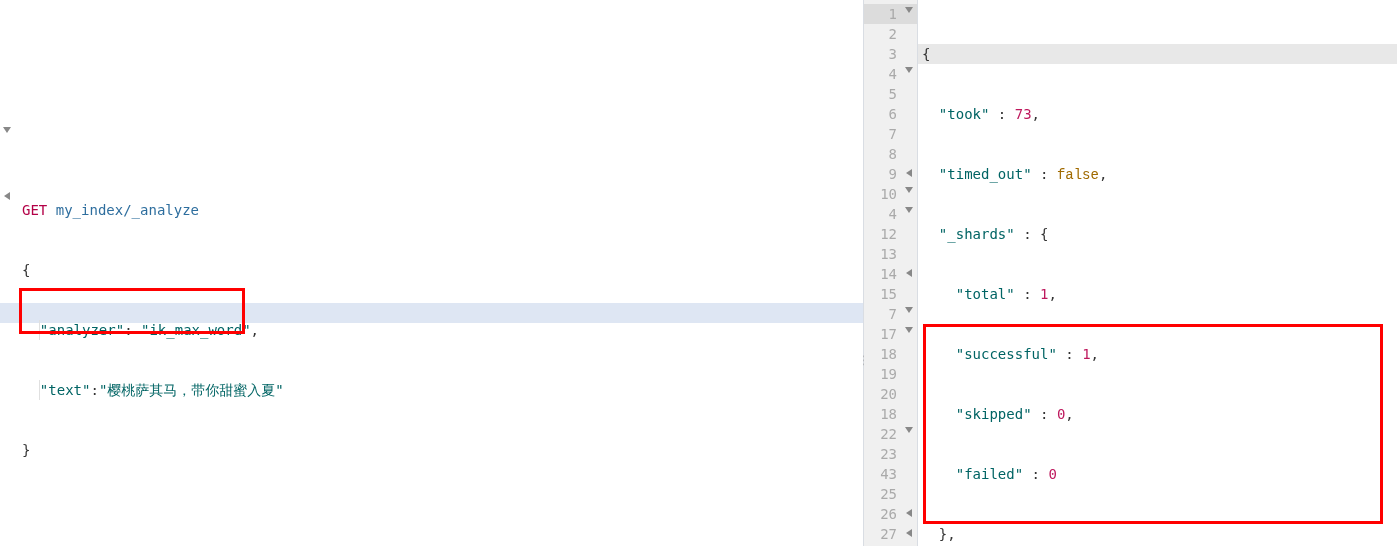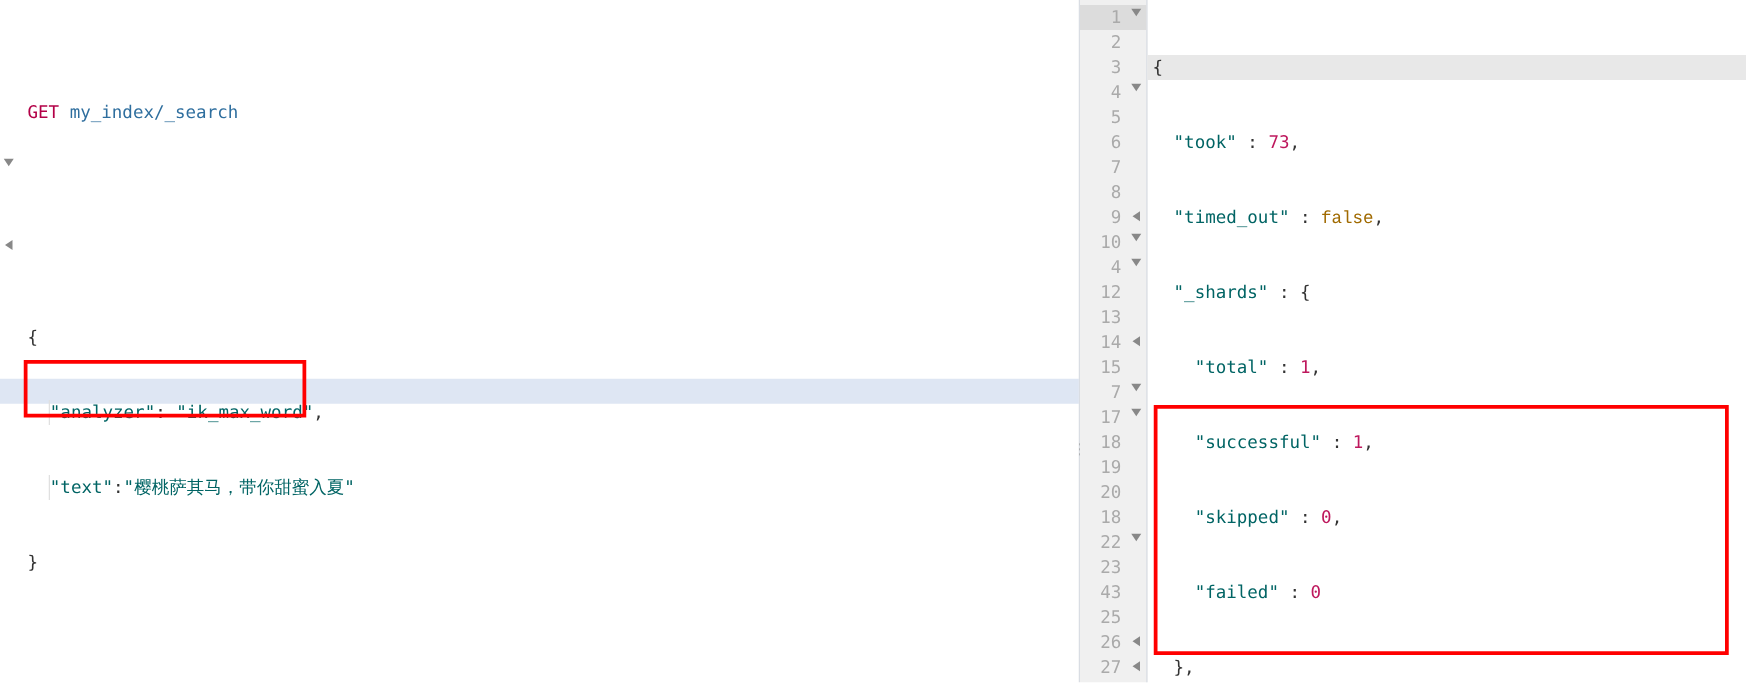--- a/index.html
+++ b/index.html
@@ -54,23 +54,23 @@
       <div style="height:20px"></div>
       <div style="height:20px"></div>
       <div class="fold"></div>
       <div style="height:6px"></div>
       <div style="height:20px"></div>
       <div style="height:20px"></div>
       <div class="foldc"></div>
     </div>
 
     <div class="left-code">
-      <div class="row"><span class="m">GET</span> <span class="u">my_index/_search</span></div>
       <div class="row"></div>
       <div class="row"></div>
+      <div class="row"><span class="m">GET</span> <span class="u">my_index/_analyze</span></div>
       <div class="row"><span class="pj">{</span></div>
       <div class="row">  <span class="indent-guide"></span><span class="s">"analyzer"</span><span class="pj">: </span><span class="s">"ik_max_word"</span><span class="pj">,</span></div>
       <div class="row">  <span class="indent-guide"></span><span class="s">"text"</span><span class="pj">:</span><span class="s">"樱桃萨其马，带你甜蜜入夏"</span></div>
       <div class="row"><span class="pj">}</span></div>
       
       
       
       
       
       

